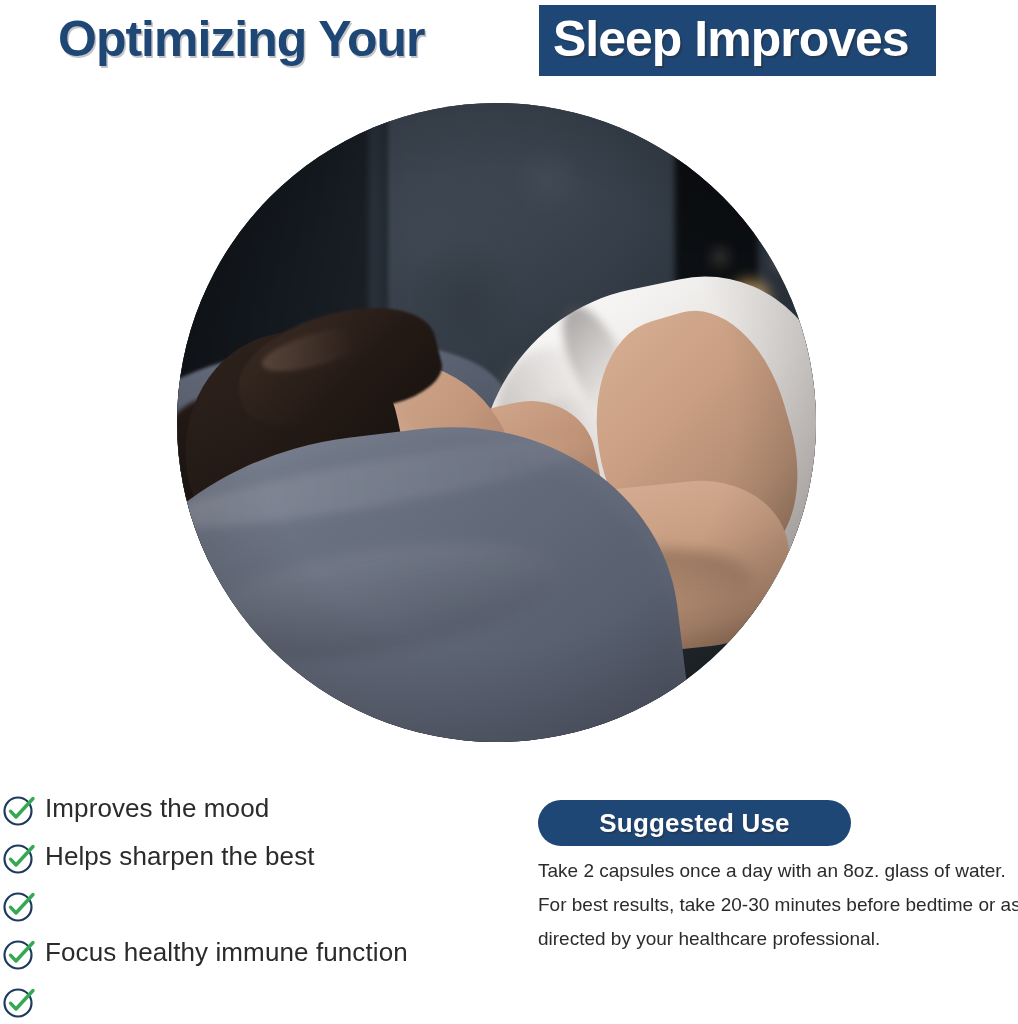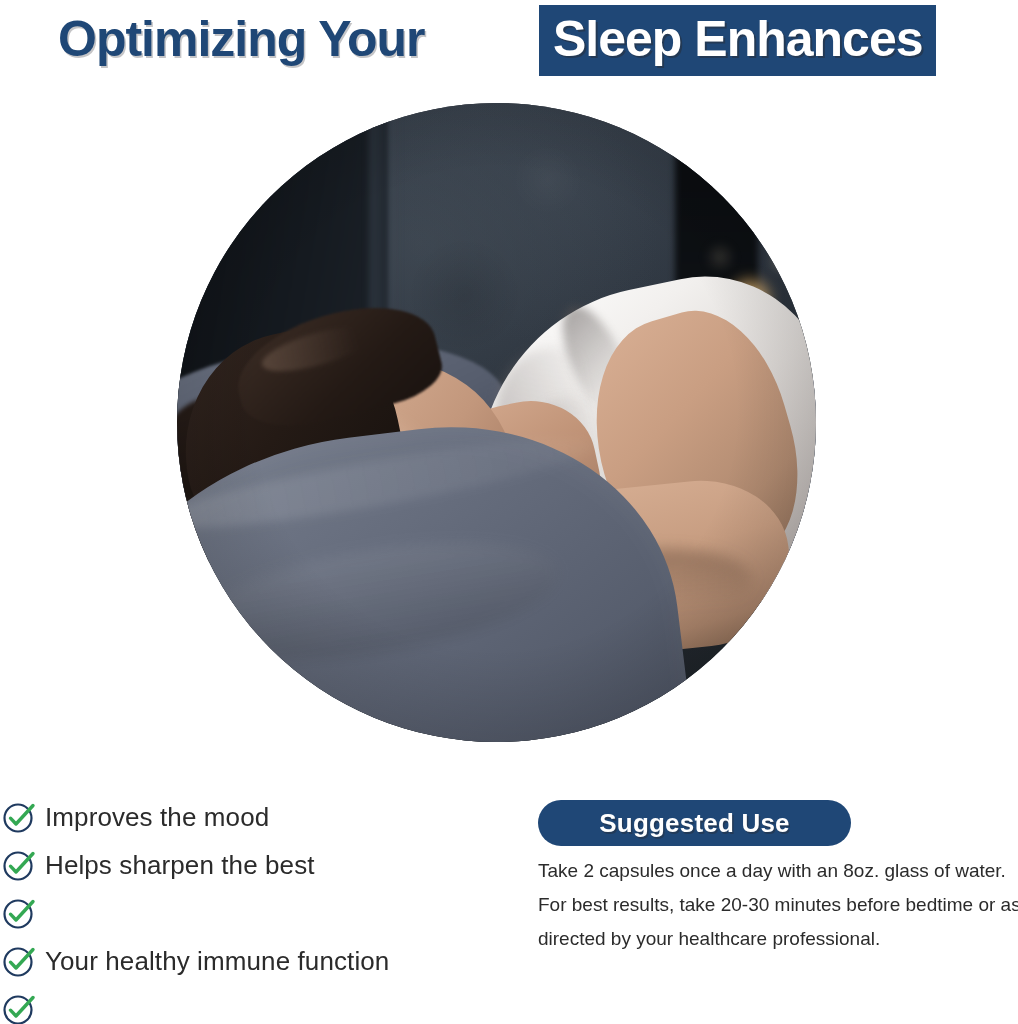--- a/index.html
+++ b/index.html
@@ -366,21 +366,21 @@
 
   
   .benefits {
     position: absolute;
     left: 2px;
     top: 793px;
     width: 480px;
   }
   .benefit-row {
     display: flex;
-    align-items: center;
+    align-items: flex-start;
     height: 48px;
   }
   .check-icon {
     width: 34px;
     height: 34px;
     flex: 0 0 34px;
     position: relative;
     margin-right: 9px;
   }
   .check-icon svg { display: block; }
@@ -422,21 +422,21 @@
     color: #2b2b2b;
     width: 487px;
   }
 </style>
 </head>
 <body>
 
 <div class="header">
   <div class="title-plain title-line">Optimizing Your</div>
   <div class="title-highlight-box"></div>
-  <div class="title-highlight-text">Sleep Enhances</div>
+  <div class="title-highlight-text">Sleep Improves</div>
 </div>
 
 <div class="photo-circle">
   <div class="ph wall"></div>
   <div class="ph wall-texture"></div>
   <div class="ph wall-panel"></div>
   <div class="ph wall-panel-edge"></div>
   <div class="ph window-dark"></div>
 
   <div class="ph bokeh bokeh-d"></div>
@@ -520,21 +520,21 @@
     </span>
   </div>
 
   <div class="benefit-row">
     <span class="check-icon">
       <svg width="34" height="34" viewBox="0 0 34 34">
         <circle cx="16" cy="18" r="13.5" fill="none" stroke="#1f3a5f" stroke-width="2.2"></circle>
         <path d="M8.5 18.2 L14 24 L31 5.5" fill="none" stroke="#34a853" stroke-width="3.4" stroke-linecap="round" stroke-linejoin="round"></path>
       </svg>
     </span>
-    <span class="benefit-label">Your healthy immune function</span>
+    <span class="benefit-label">Focus healthy immune function</span>
   </div>
 
   <div class="benefit-row">
     <span class="check-icon">
       <svg width="34" height="34" viewBox="0 0 34 34">
         <circle cx="16" cy="18" r="13.5" fill="none" stroke="#1f3a5f" stroke-width="2.2"></circle>
         <path d="M8.5 18.2 L14 24 L31 5.5" fill="none" stroke="#34a853" stroke-width="3.4" stroke-linecap="round" stroke-linejoin="round"></path>
       </svg>
     </span>
   </div>

